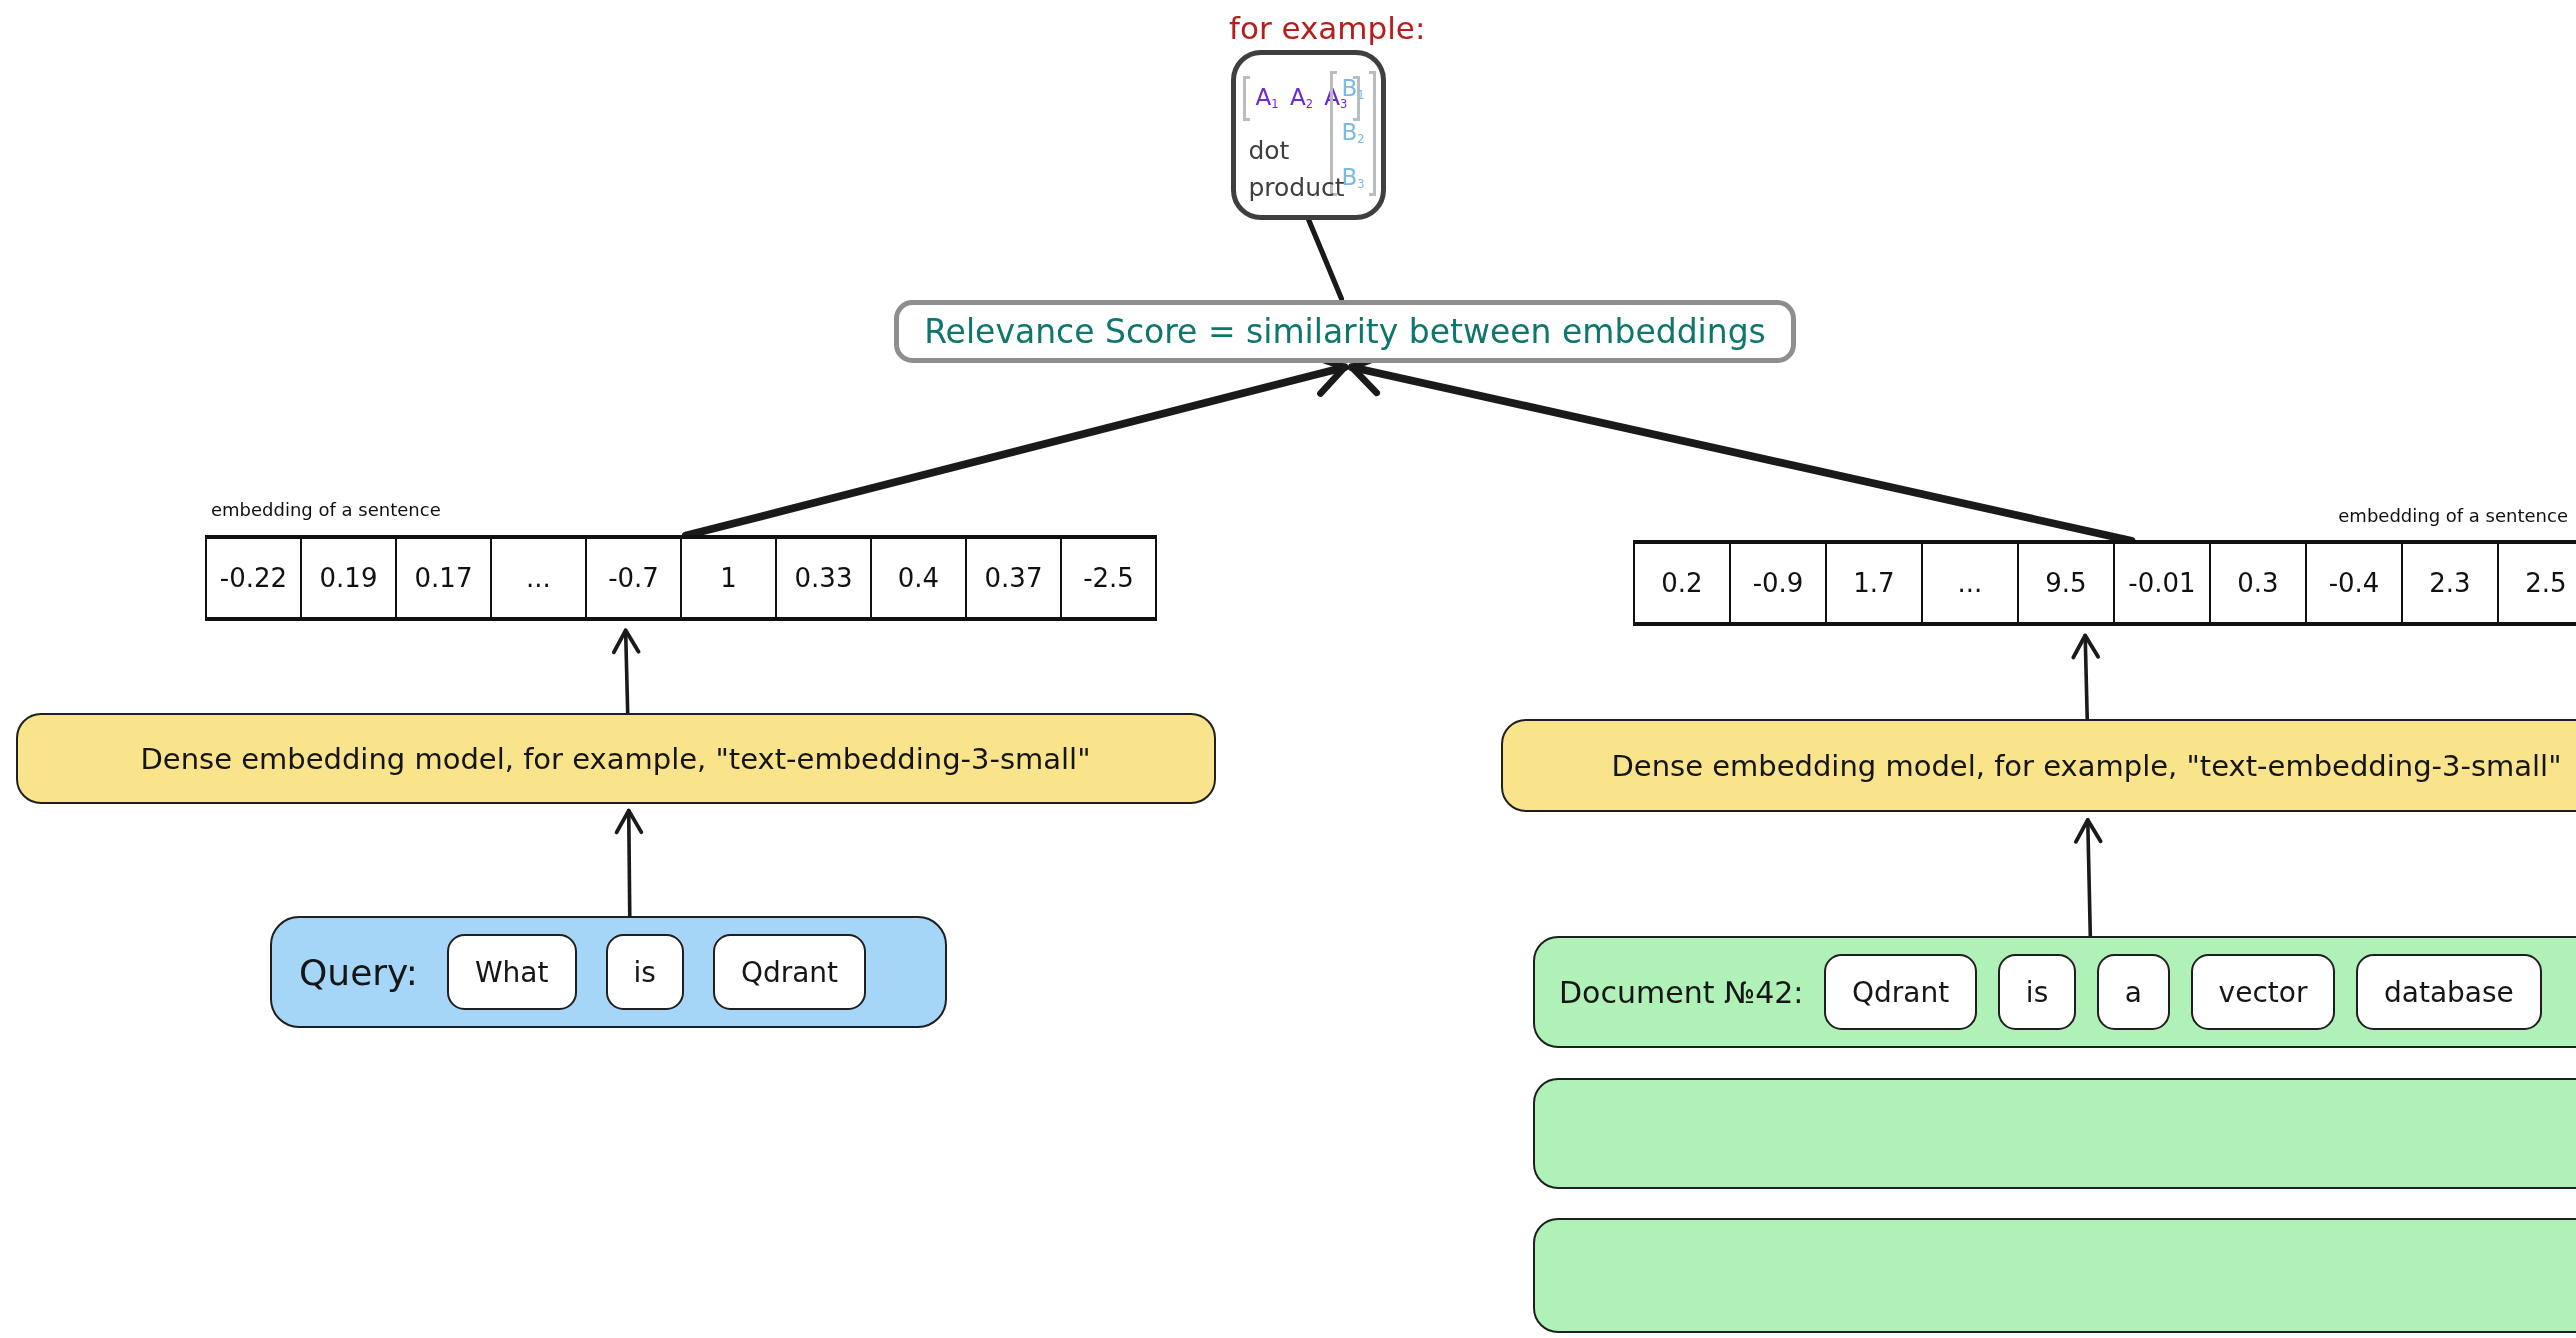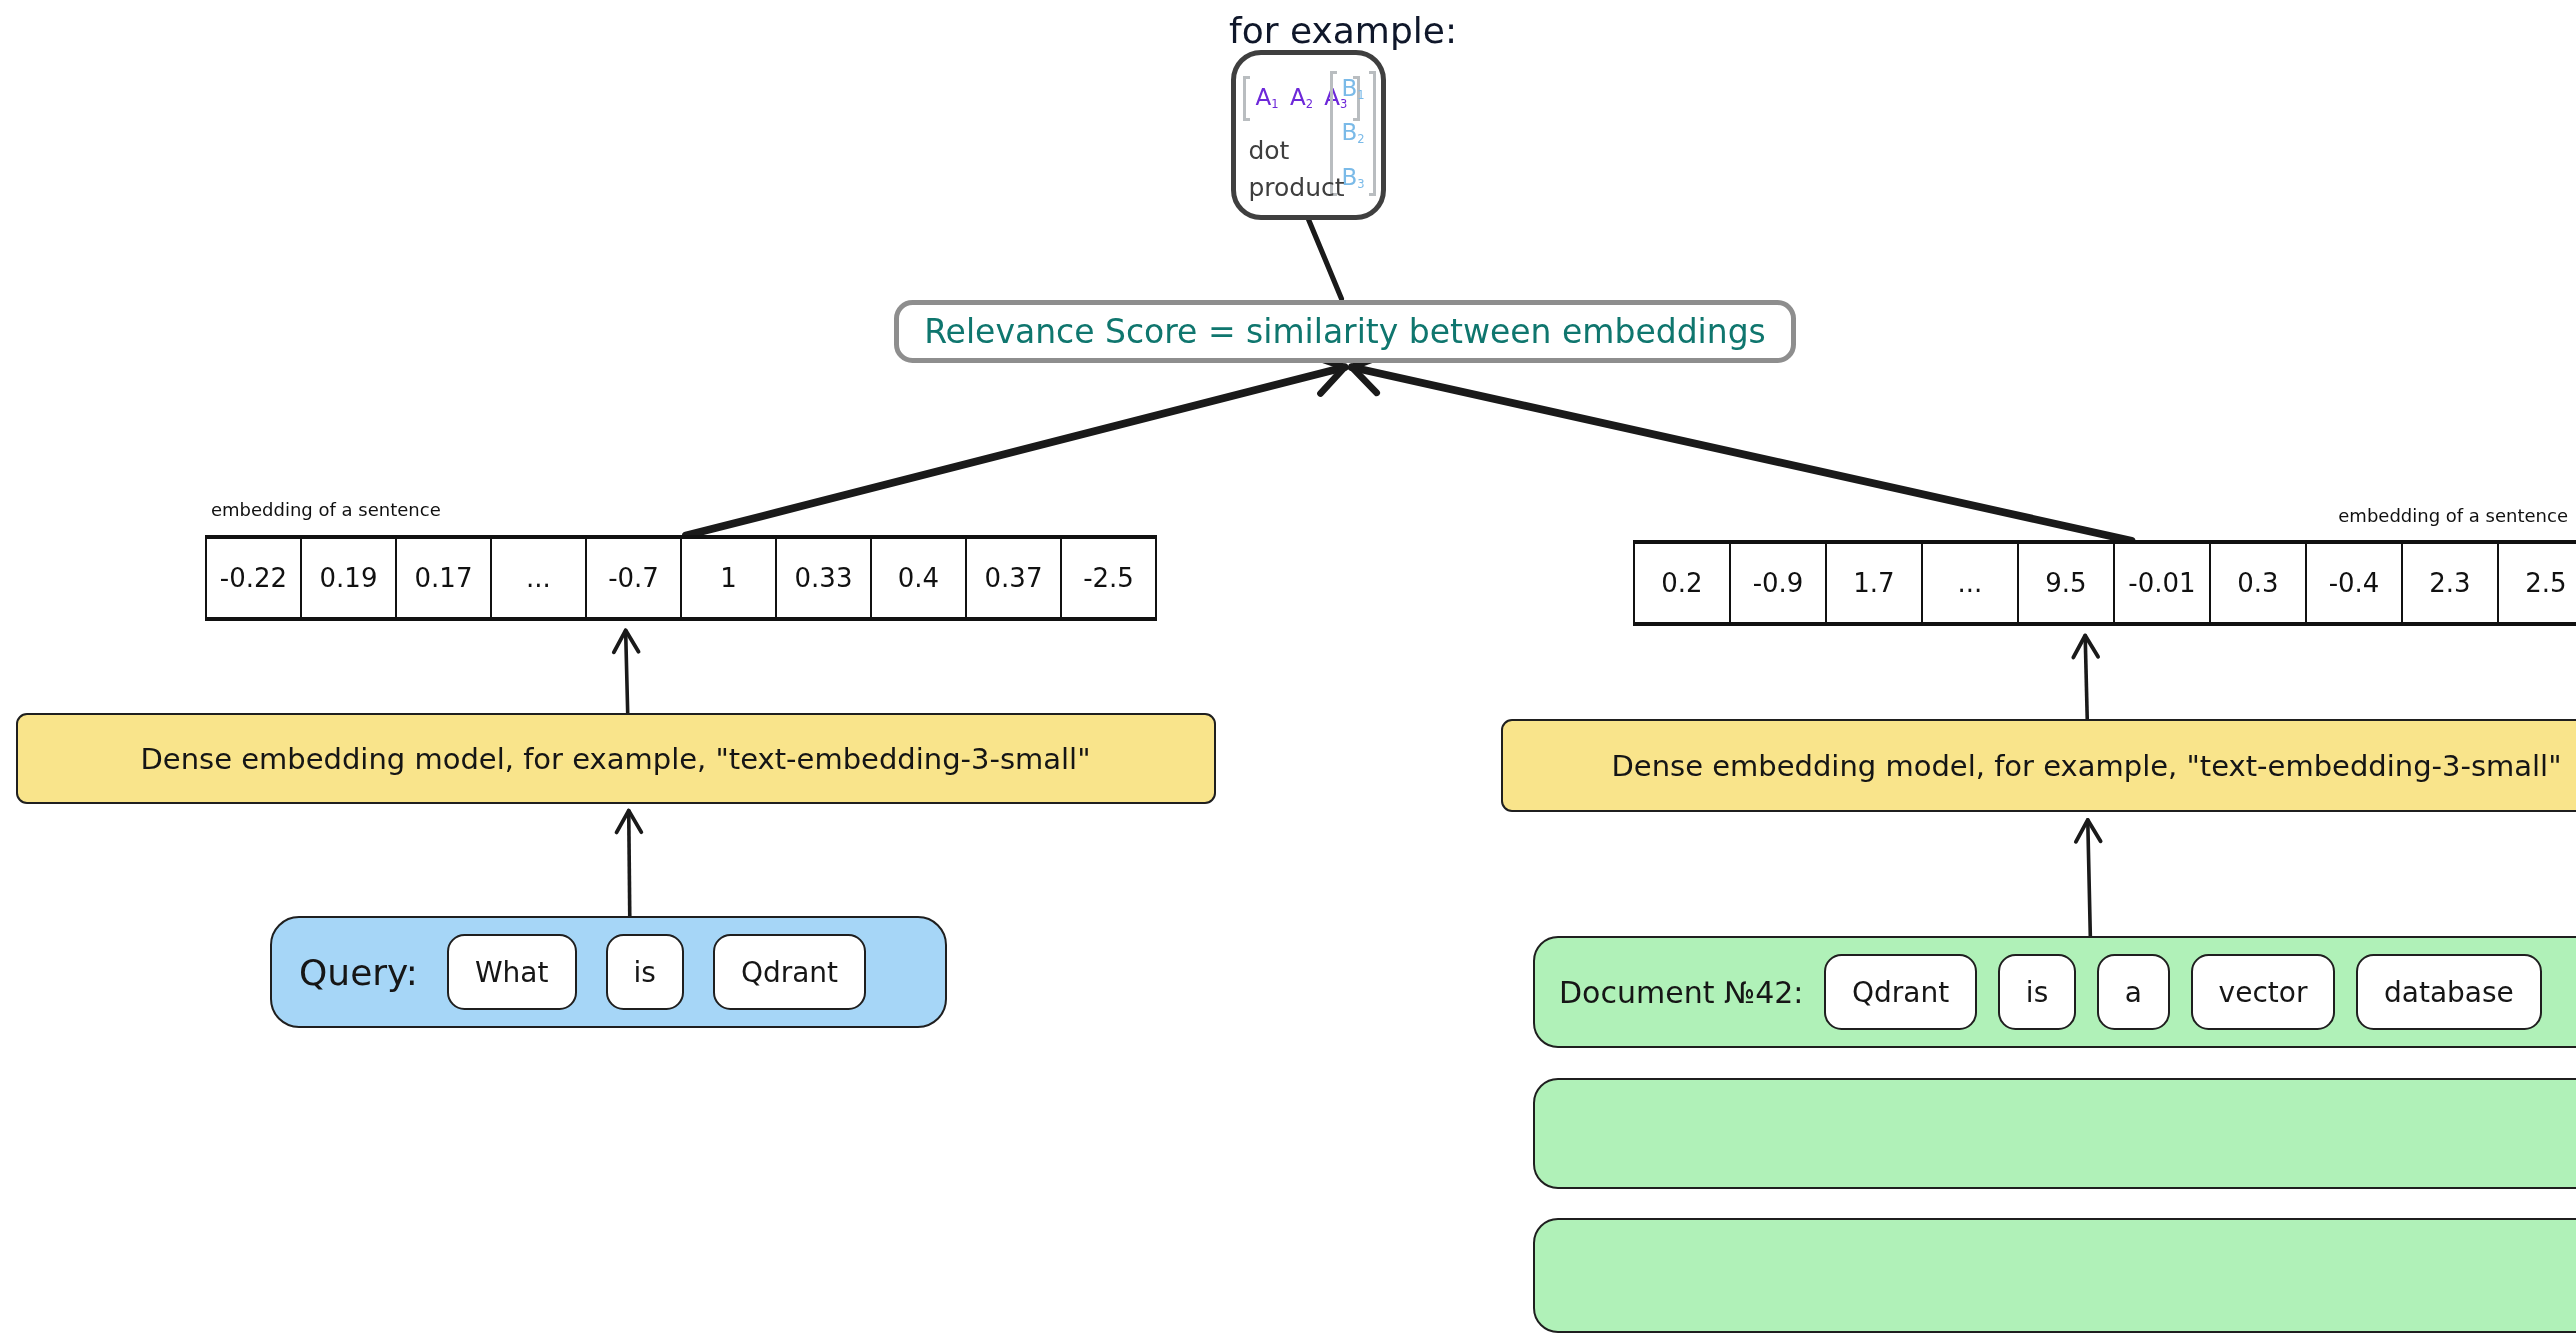--- a/index.html
+++ b/index.html
@@ -4,21 +4,21 @@
 <style>
   html,body { margin:0; padding:0; background:#ffffff; }
   .canvas {
     position:relative; width:2683px; height:1338px; overflow:hidden;
     font-family:"DejaVu Sans","Liberation Sans",sans-serif; color:#161616;
     background:#ffffff;
   }
   .arrows { position:absolute; left:0; top:0; width:2683px; height:1338px; }
 
   
-  .for-example { position:absolute; left:1229px; top:10.3px; font-size:36px; color:#0f172a; }
+  .for-example { position:absolute; left:1229px; top:10.3px; font-size:31px; color:#b91c1c; }
   .dot-box {
     position:absolute; left:1231px; top:50px; width:155px; height:170px;
     box-sizing:border-box; border:5.7px solid #3F3F3F; border-radius:30px; background:#fff;
   }
   .row-vec { position:absolute; left:7.2px; top:20.6px; display:flex; align-items:stretch; height:45px; }
   .col-vec { position:absolute; right:5.2px; top:15.5px; display:flex; align-items:stretch; height:125px; }
   .brk { width:7.2px; box-sizing:border-box; }
   .brk-open  { border:3.1px solid #B9BDC0; border-right:none; }
   .brk-close { border:3.1px solid #B9BDC0; border-left:none; }
   .row-entries { display:flex; align-items:center; gap:11.3px; padding:0 5.2px; font-size:23px; color:#6d28d9; }
@@ -47,21 +47,21 @@
   .vec-cell {
     width:93px; height:78px; display:flex; align-items:center; justify-content:center;
     font-size:26px; color:#111; background:#fff; flex:none;
   }
   .vec-table-right .vec-cell { width:94px; }
   .vec-cell + .vec-cell { border-left:2.1px solid #111; }
 
   
   .model-box {
     position:absolute; box-sizing:border-box; background:#F9E48B; border:2.1px solid #1F1F1F;
-    border-radius:11px; display:flex; align-items:center; justify-content:center;
+    border-radius:25px; display:flex; align-items:center; justify-content:center;
     font-size:29px; color:#151515; text-align:center;
   }
   .model-box-left  { left:15.5px;   top:713px; width:1200px; height:91px; }
   .model-box-right { left:1501px; top:719px; width:1171px; height:93px; }
 
   
   .phrase-box {
     position:absolute; box-sizing:border-box; border:2.6px solid #1F1F1F;
     display:flex; align-items:center;
   }

